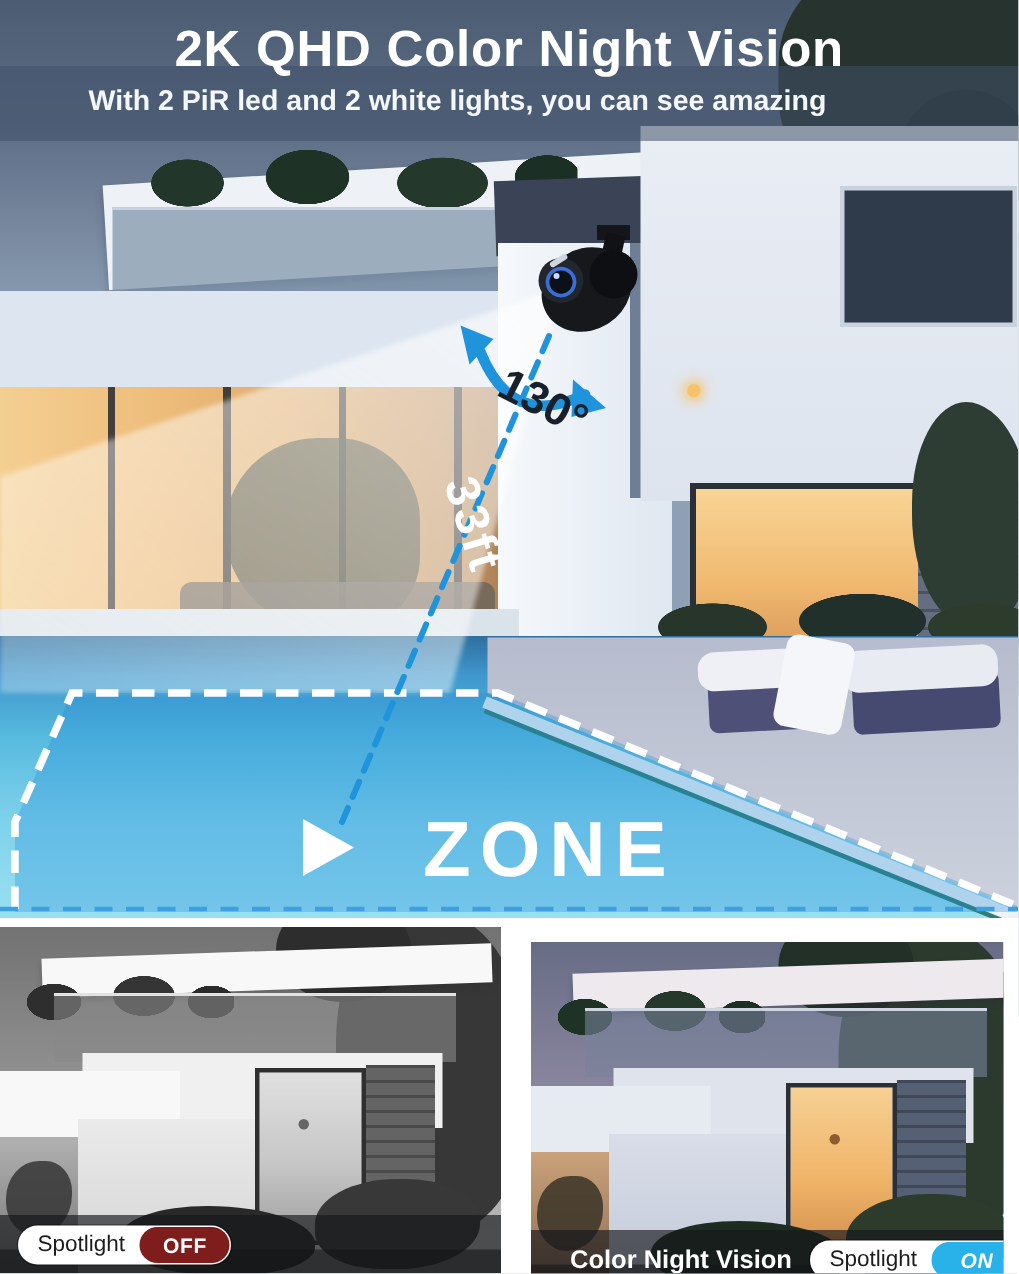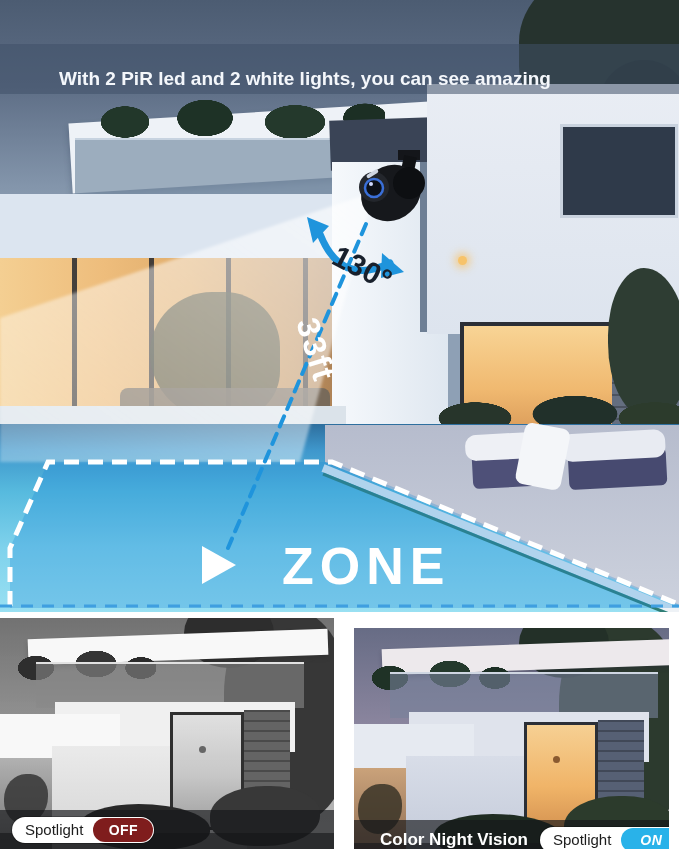--- a/index.html
+++ b/index.html
@@ -46,21 +46,21 @@
                   radial-gradient(70px 30px at 160px 26px,#21302a 60%,transparent 61%),
                   radial-gradient(60px 26px at 240px 30px,#2c3b2c 60%,transparent 61%);}
   .tree-right{left:608px;top:268px;width:80px;height:150px;background:#2e3d33;border-radius:45% 55% 40% 50%;}
   .coping-left{left:0;top:406px;width:346px;height:22px;background:#dbe3ea;}
   .pool{left:0;top:424px;width:679px;height:188px;
        background:linear-gradient(180deg,#2e6f9e 0%,#3f97cc 14%,#57bade 36%,#7fd2ec 66%,#99e0f2 100%);}
 
   
   .band{left:0;top:44px;width:679px;height:50px;background:rgba(64,80,104,.55);}
   .title{left:0;top:14px;width:679px;text-align:center;color:#fff;font-size:34px;font-weight:bold;letter-spacing:.5px;}
-  .sub{left:0;width:610px;text-align:center;color:#f4f7fb;font-size:19px;font-weight:bold;margin-top:11px;}
+  .sub{left:0;width:610px;text-align:center;color:#f4f7fb;font-size:19px;font-weight:bold;}
   .sub1{top:57px;} .sub2{top:80px;}
 
   .overlay-svg{left:0;top:0;}
 
   
   .gap-strip{position:absolute;left:0;top:612px;width:679px;height:6px;background:#fff;}
   .bottom-row{position:absolute;left:0;top:618px;width:679px;height:231px;display:flex;gap:10px;}
   .panel{position:relative;height:231px;overflow:hidden;flex:0 0 334px;}
   .panel.right{flex:1 1 auto;}
   .photo{position:absolute;inset:0;}
@@ -186,20 +186,21 @@
       </g>
       <text x="330" y="263" transform="rotate(27 330 263)" font-family="Liberation Sans, sans-serif" font-size="30" font-weight="600" fill="#18202c">130°</text>
 
       <text x="296" y="322" transform="rotate(73 296 322)" font-family="Liberation Sans, sans-serif" font-size="32" font-weight="600" letter-spacing="2" fill="#ffffff">33ft</text>
 
       <polygon points="202,546 202,584 236,565" fill="#ffffff"></polygon>
       <text x="282" y="584" font-family="Liberation Sans, sans-serif" font-size="52" font-weight="600" letter-spacing="6" fill="#ffffff">ZONE</text>
     </svg>
 
     <div class="band"></div>
+    <div class="title">2K QHD Color Night Vision</div>
     <div class="sub sub1">With 2 PiR led and 2 white lights, you can see amazing</div>
   </div>
 
   <div class="gap-strip"></div>
 
   <div class="bottom-row">
 
     <figure class="panel left" style="margin:0">
       <div class="photo mono">
         <div class="n-sky"></div>

